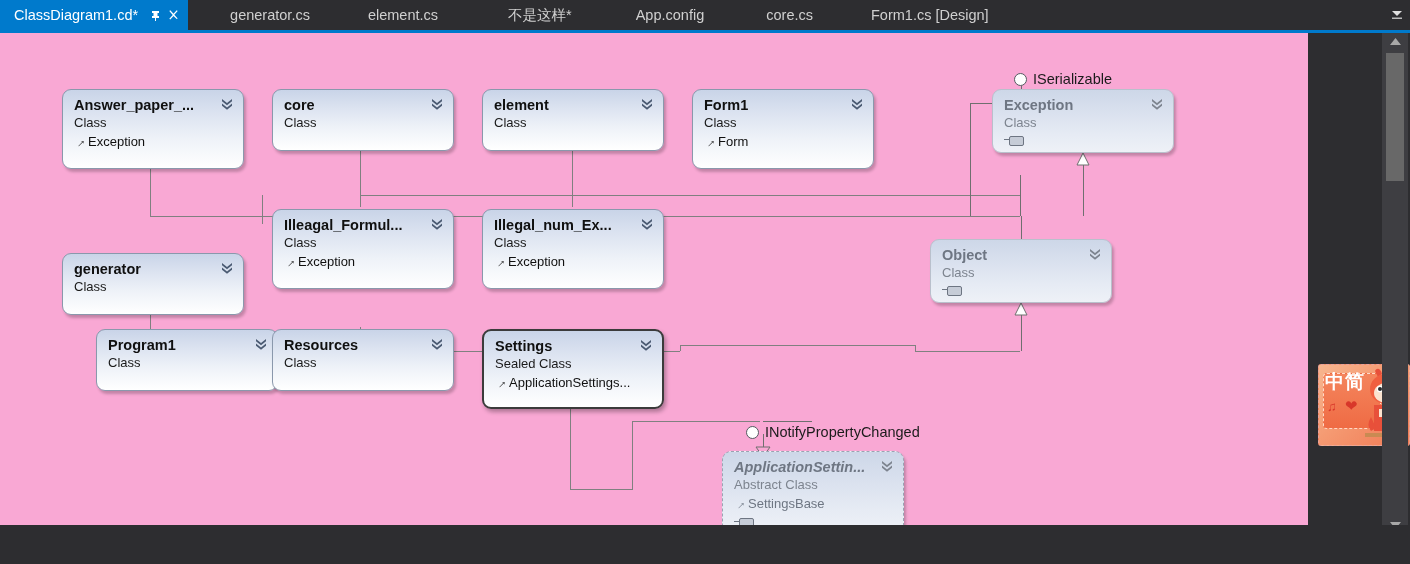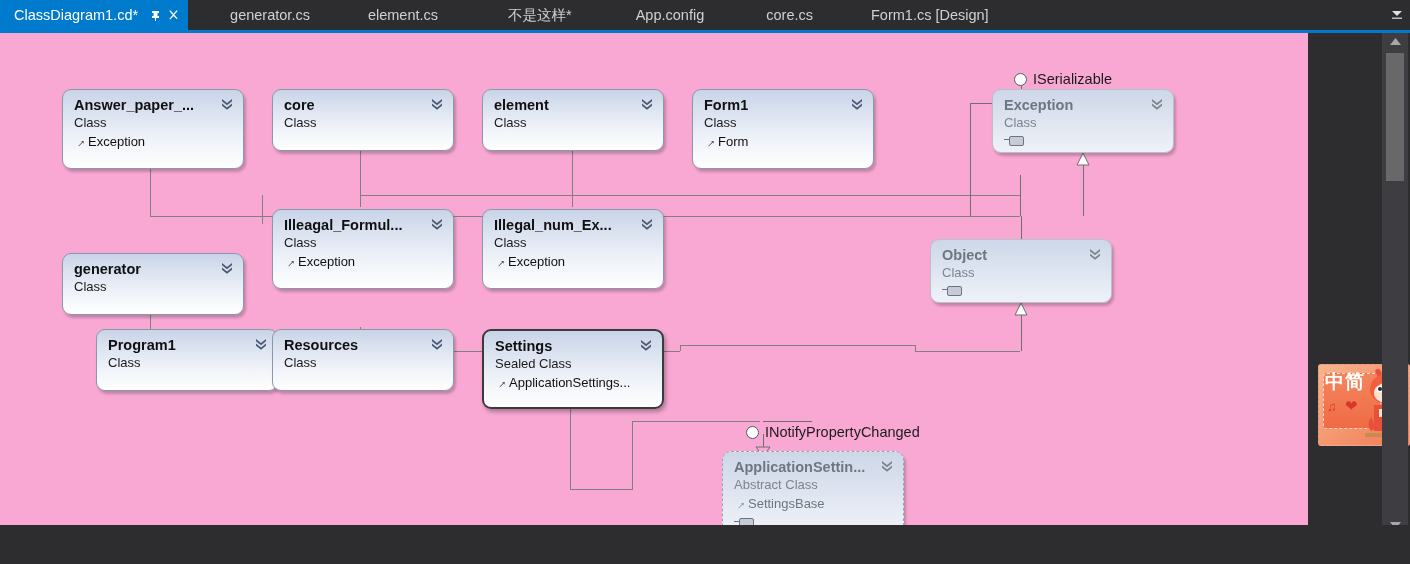--- a/index.html
+++ b/index.html
@@ -130,21 +130,21 @@
     box-shadow: 2px 3px 3px rgba(0,0,0,0.18);
   }
   .shape.dashed-light { border: 1px dashed #9aa3b2; }
 
   
   .shape.selected {
     border: 2px solid #3b3b3b;
     box-shadow: 2px 3px 4px rgba(0,0,0,0.3);
   }
 
-  .shape .abstract-name { }
+  .shape .abstract-name { font-style: italic; }
 
   
   .chip {
     margin-top: 1px;
     display: inline-block;
     width: 20px; height: 11px;
     position: relative;
   }
   .chip::before {
     content: "";

